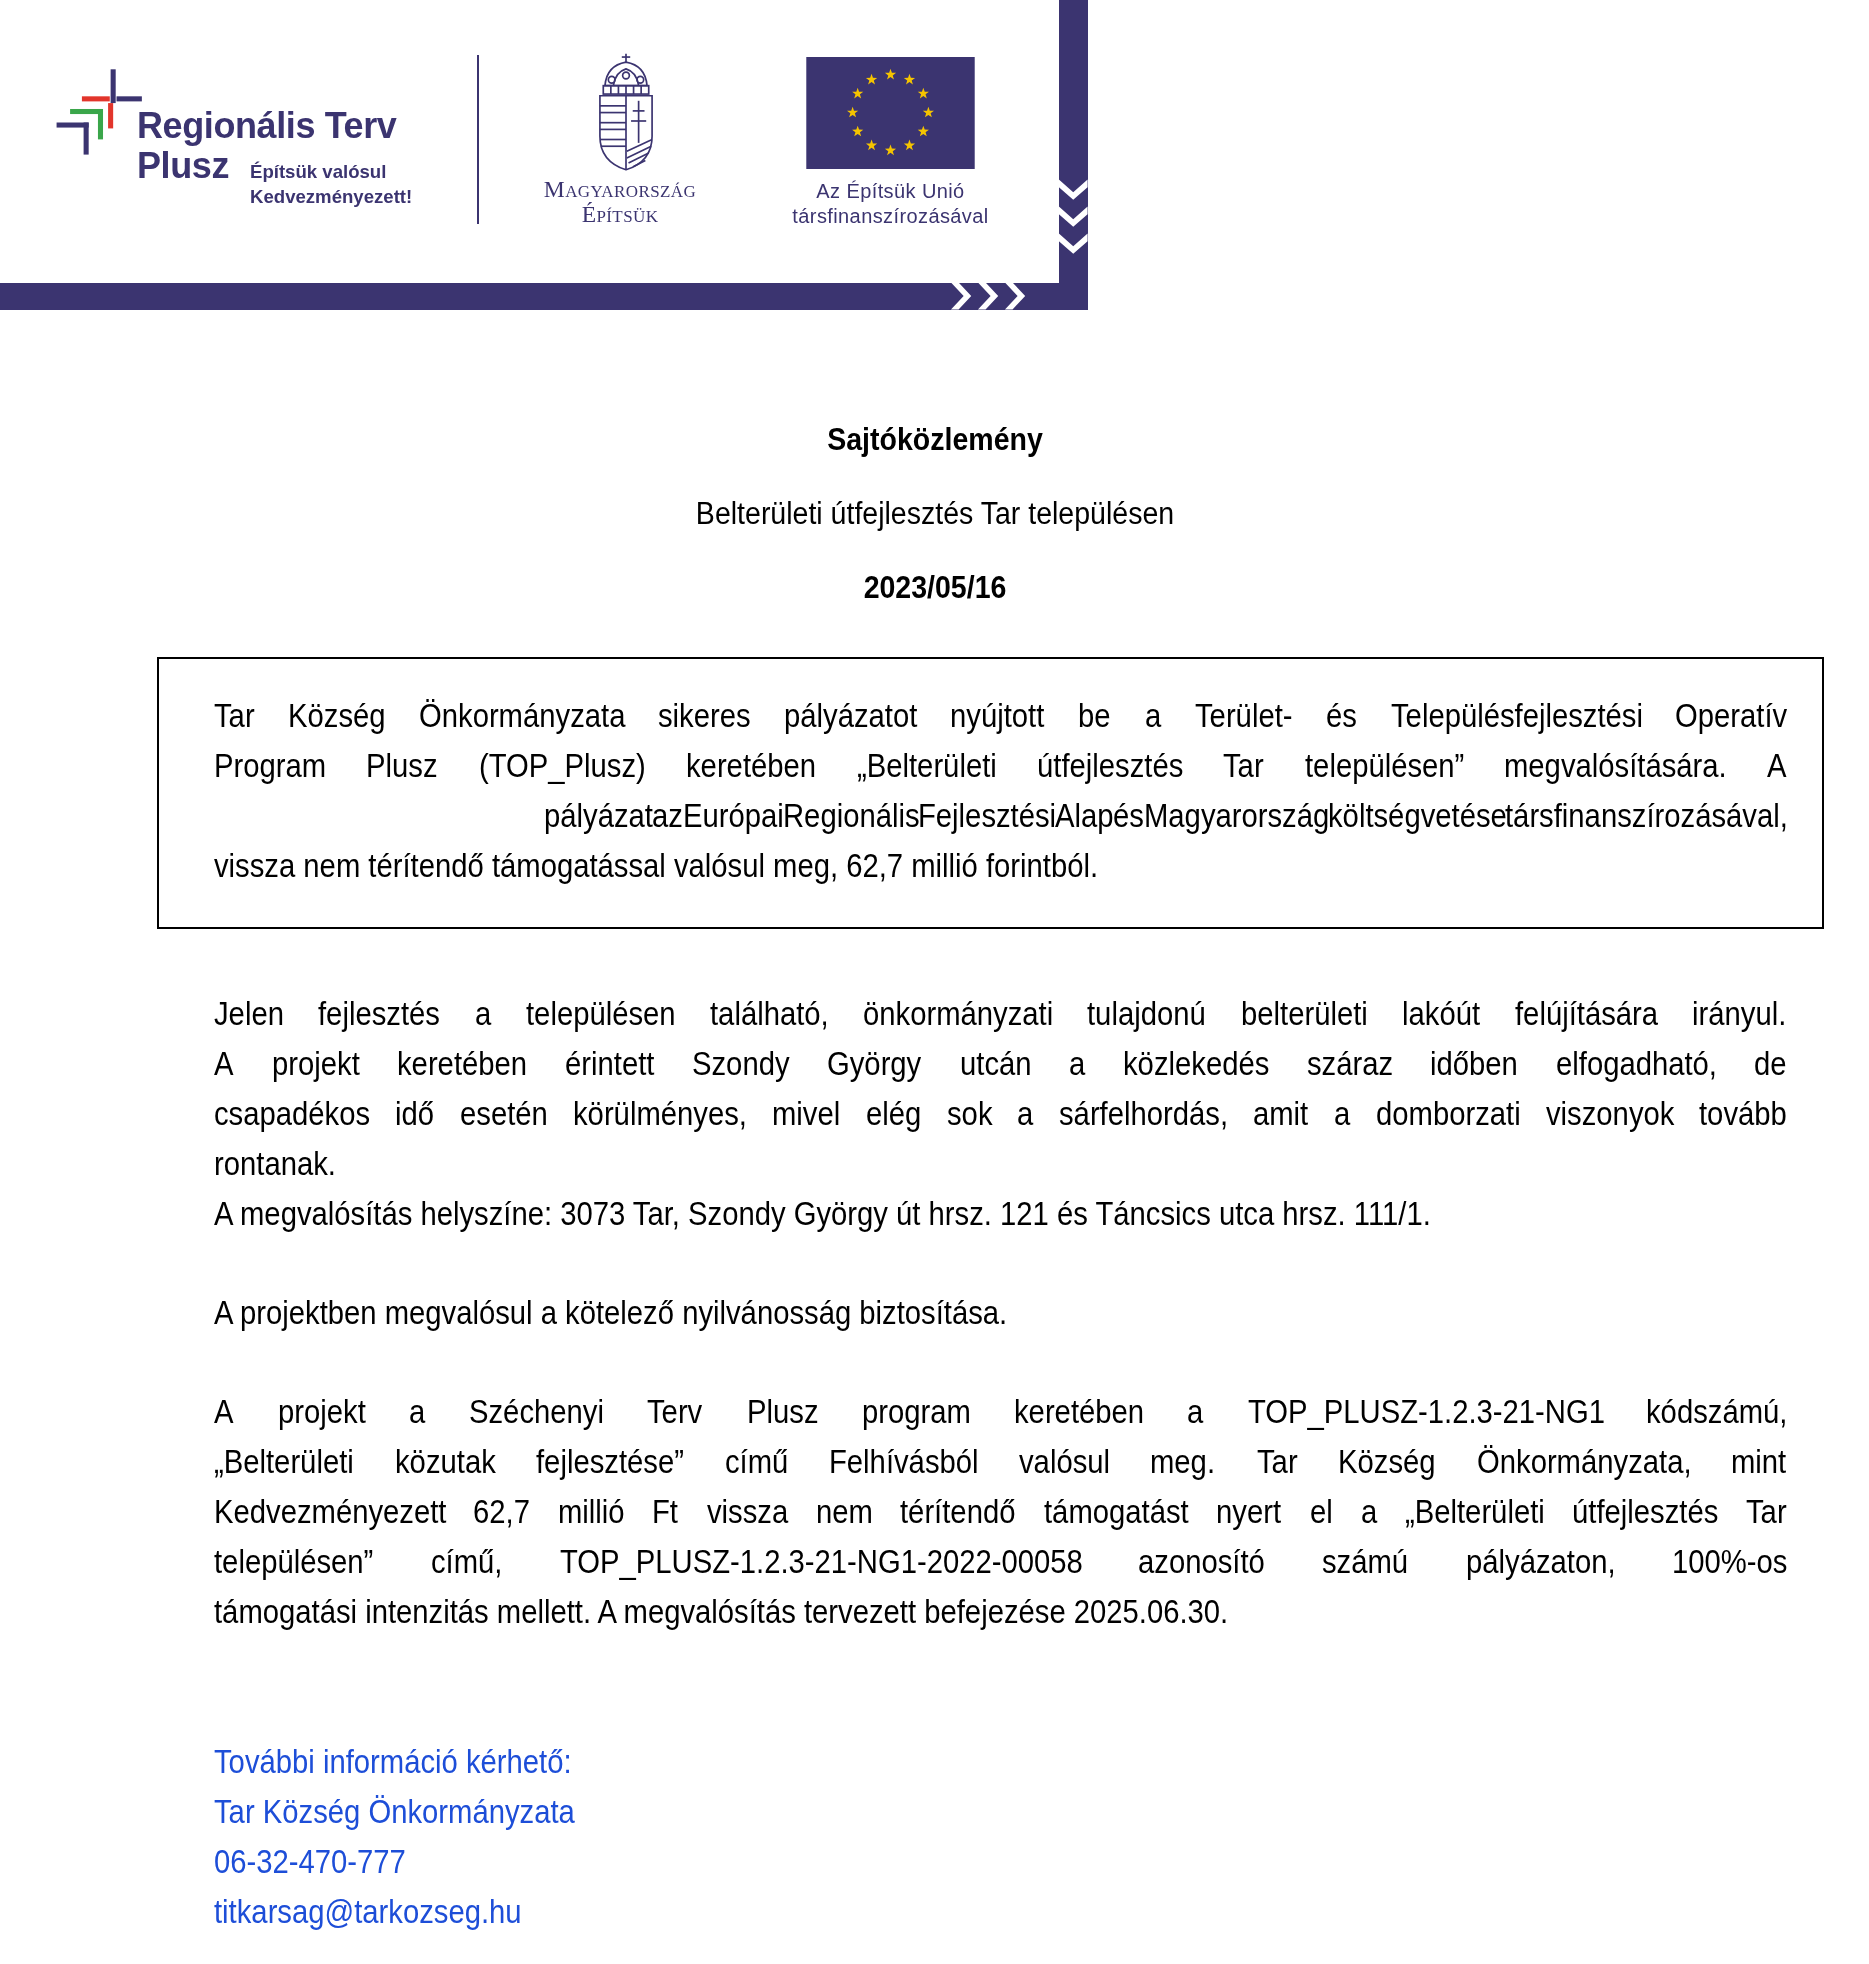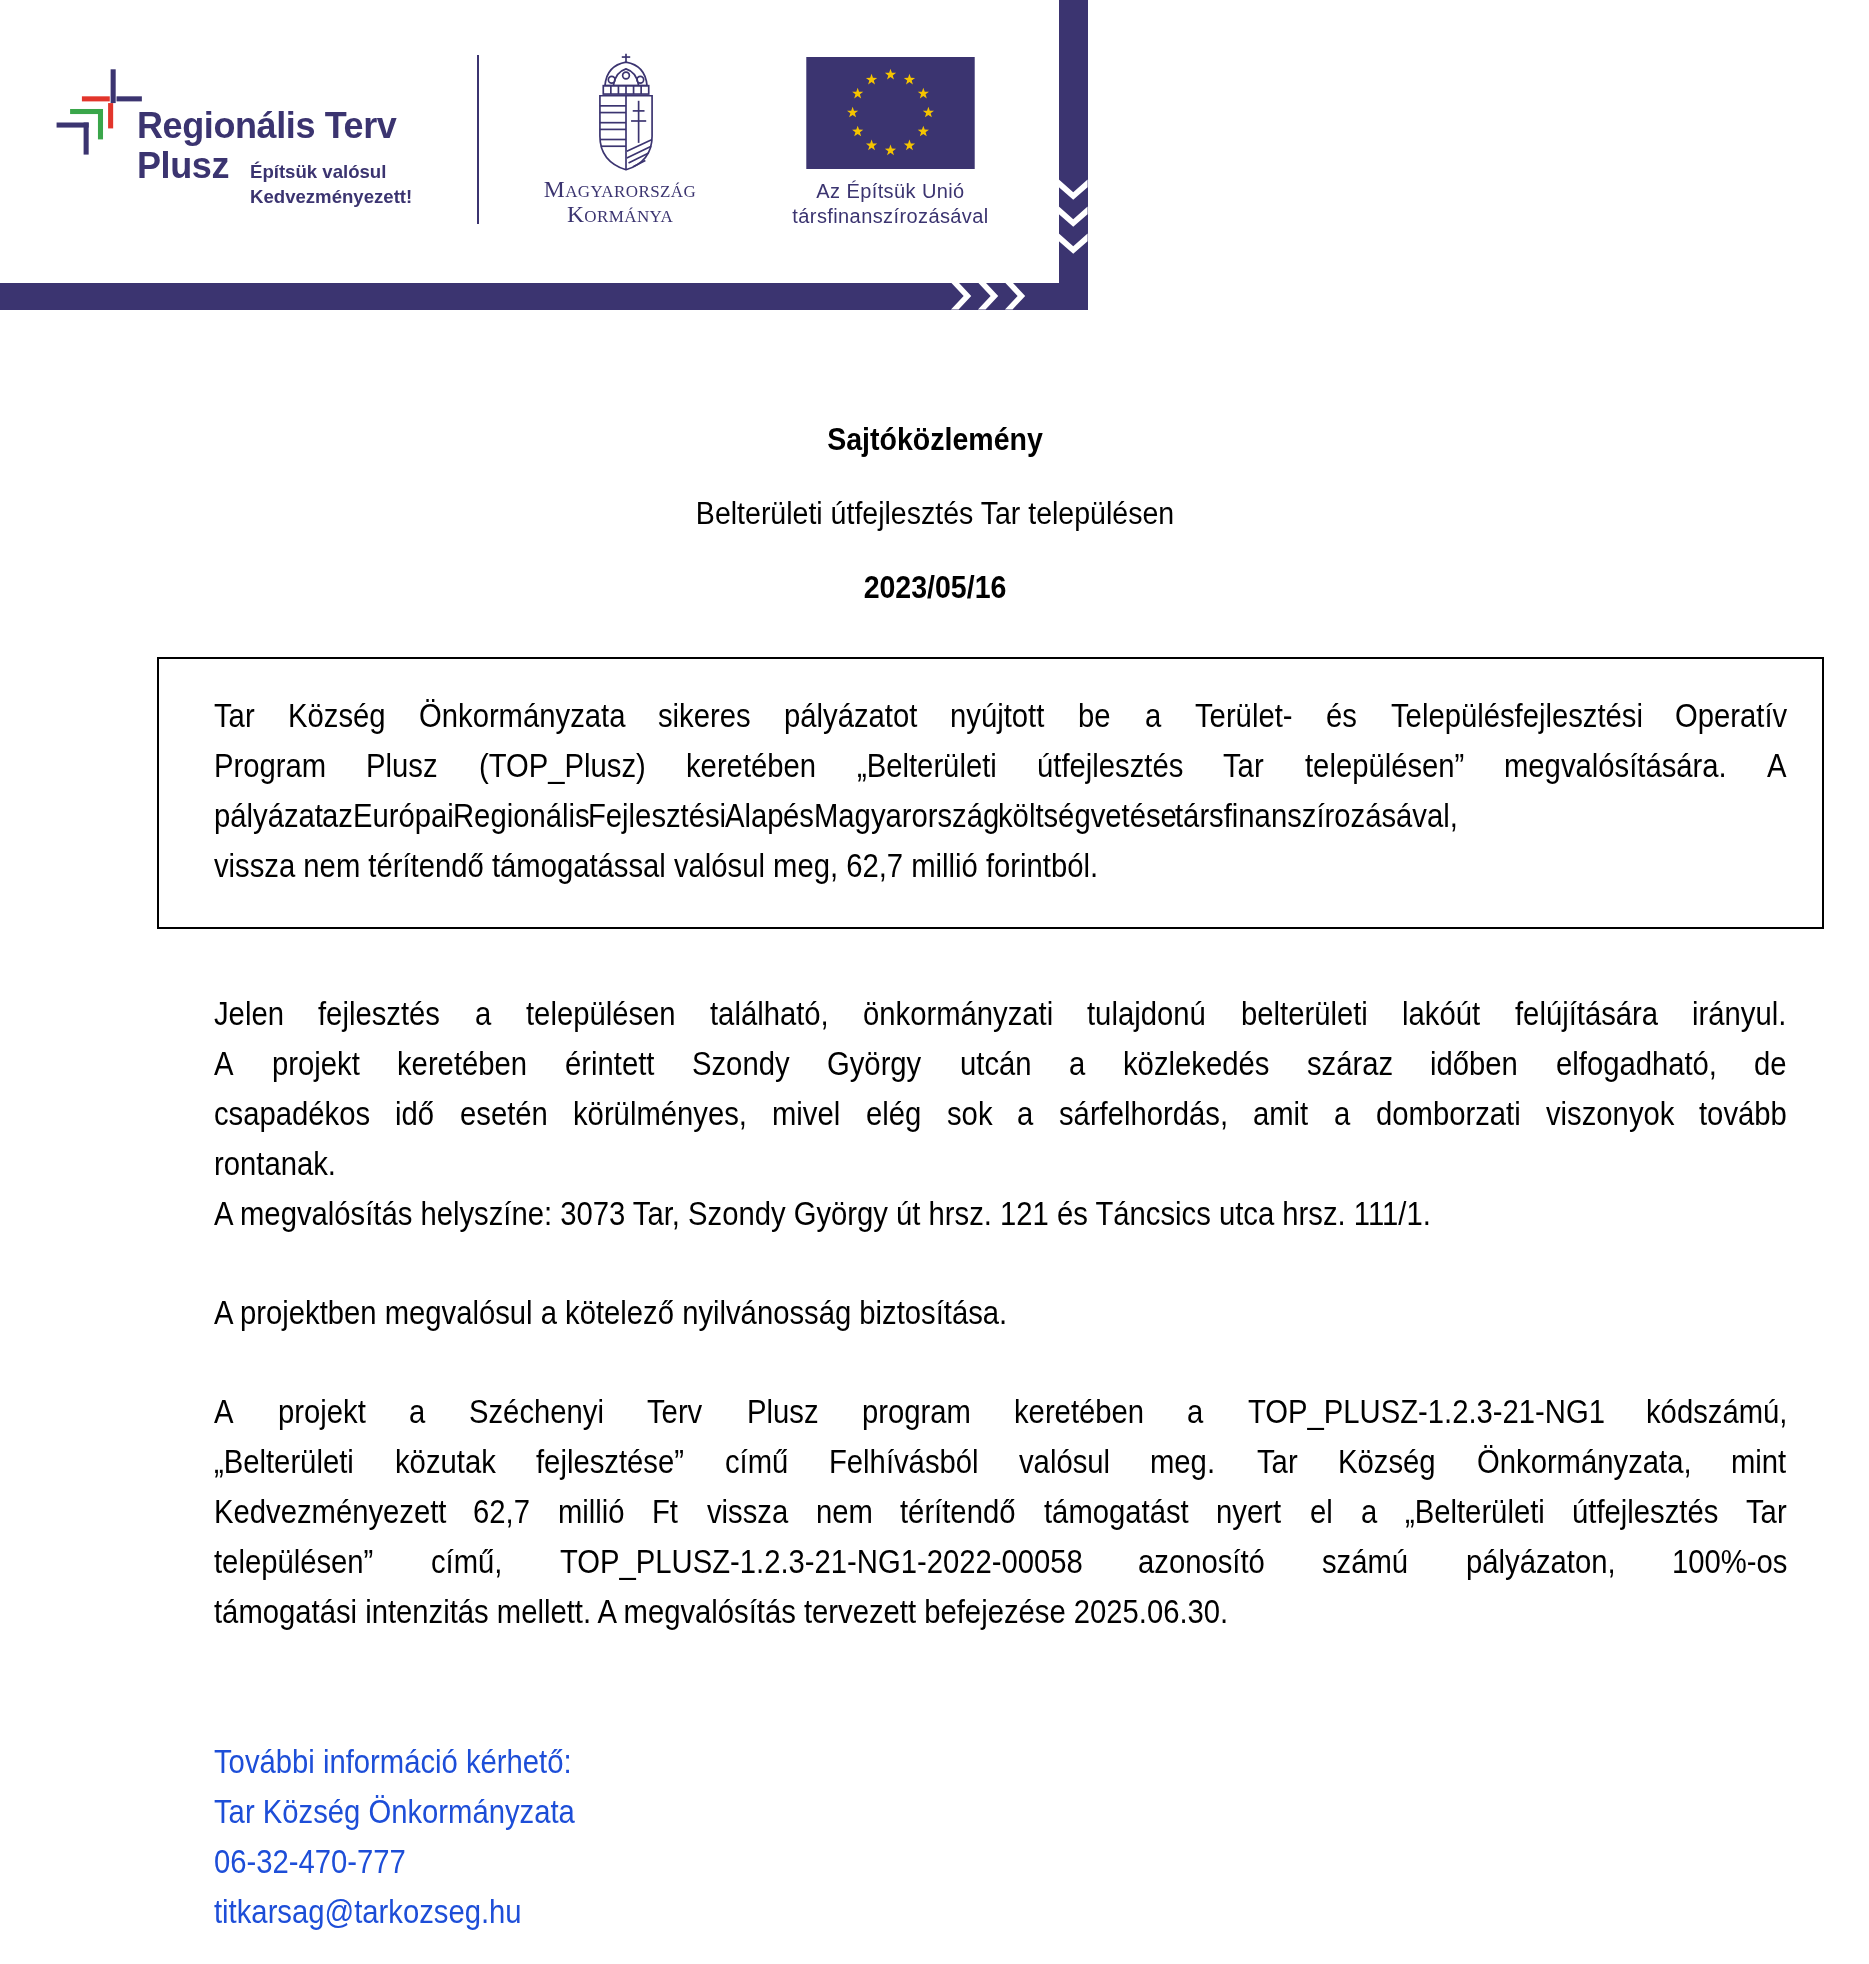--- a/index.html
+++ b/index.html
@@ -115,21 +115,21 @@
 
         <line x1="60" y1="58" x2="60" y2="108"></line>
         <line x1="53" y1="70" x2="67" y2="70"></line>
         <line x1="51" y1="82" x2="69" y2="82"></line>
 
         <path d="M46 118 L76 104 M46 126 L75 112 M48 132 L72 120 M54 136 L68 129"></path>
       </g>
     </svg>
     <div class="gov-text">
       <div>Magyarország</div>
-      <div>Kormánya</div>
+      <div>Építsük</div>
     </div>
   </div>
 
   <div>
     <svg class="eu-flag" id="eu-flag" viewBox="0 0 200 133">
       <rect x="0" y="0" width="200" height="133" fill="#3b3470"></rect>
     <polygon points="100.00,14.00 101.65,18.73 106.66,18.84 102.66,21.87 104.11,26.66 100.00,23.80 95.89,26.66 97.34,21.87 93.34,18.84 98.35,18.73" fill="#f5c400"></polygon>
         <polygon points="122.50,20.03 124.15,24.76 129.16,24.87 125.16,27.89 126.61,32.69 122.50,29.83 118.39,32.69 119.84,27.89 115.84,24.87 120.85,24.76" fill="#f5c400"></polygon>
         <polygon points="138.97,36.50 140.62,41.23 145.63,41.34 141.63,44.37 143.09,49.16 138.97,46.30 134.86,49.16 136.31,44.37 132.31,41.34 137.33,41.23" fill="#f5c400"></polygon>
         <polygon points="145.00,59.00 146.65,63.73 151.66,63.84 147.66,66.87 149.11,71.66 145.00,68.80 140.89,71.66 142.34,66.87 138.34,63.84 143.35,63.73" fill="#f5c400"></polygon>
@@ -174,21 +174,21 @@
       <span class="w" style="width: 71px; transform: scaleX(0.86); transform-origin: left center; white-space: nowrap;">Plusz</span>
       <span class="w" style="width: 166px; transform: scaleX(0.86); transform-origin: left center; white-space: nowrap;">(TOP_Plusz)</span>
       <span class="w" style="width: 129px; transform: scaleX(0.86); transform-origin: left center; white-space: nowrap;">keretében</span>
       <span class="w" style="width: 139px; transform: scaleX(0.86); transform-origin: left center; white-space: nowrap;">„Belterületi</span>
       <span class="w" style="width: 145px; transform: scaleX(0.86); transform-origin: left center; white-space: nowrap;">útfejlesztés</span>
       <span class="w" style="width: 40px; transform: scaleX(0.86); transform-origin: left center; white-space: nowrap;">Tar</span>
       <span class="w" style="width: 158px; transform: scaleX(0.86); transform-origin: left center; white-space: nowrap;">településen”</span>
       <span class="w" style="width: 221px; transform: scaleX(0.86); transform-origin: left center; white-space: nowrap;">megvalósítására.</span>
       <span class="w" style="width: 19.4px; transform: scaleX(0.86); transform-origin: left center; white-space: nowrap;">A</span>
     </div>
-    <div class="line" style="display: flex; justify-content: flex-start;">
+    <div class="line" style="display: flex; justify-content: flex-end;">
       <span class="w" style="width: 108px; transform: scaleX(0.86); transform-origin: left center; white-space: nowrap;">pályázat</span>
       <span class="w" style="width: 31px; transform: scaleX(0.86); transform-origin: left center; white-space: nowrap;">az</span>
       <span class="w" style="width: 100px; transform: scaleX(0.86); transform-origin: left center; white-space: nowrap;">Európai</span>
       <span class="w" style="width: 135px; transform: scaleX(0.86); transform-origin: left center; white-space: nowrap;">Regionális</span>
       <span class="w" style="width: 137px; transform: scaleX(0.86); transform-origin: left center; white-space: nowrap;">Fejlesztési</span>
       <span class="w" style="width: 58px; transform: scaleX(0.86); transform-origin: left center; white-space: nowrap;">Alap</span>
       <span class="w" style="width: 31px; transform: scaleX(0.86); transform-origin: left center; white-space: nowrap;">és</span>
       <span class="w" style="width: 184px; transform: scaleX(0.86); transform-origin: left center; white-space: nowrap;">Magyarország</span>
       <span class="w" style="width: 177px; transform: scaleX(0.86); transform-origin: left center; white-space: nowrap;">költségvetése</span>
       <span class="w" style="width: 281px; transform: scaleX(0.86); transform-origin: left center; white-space: nowrap;">társfinanszírozásával,</span>

